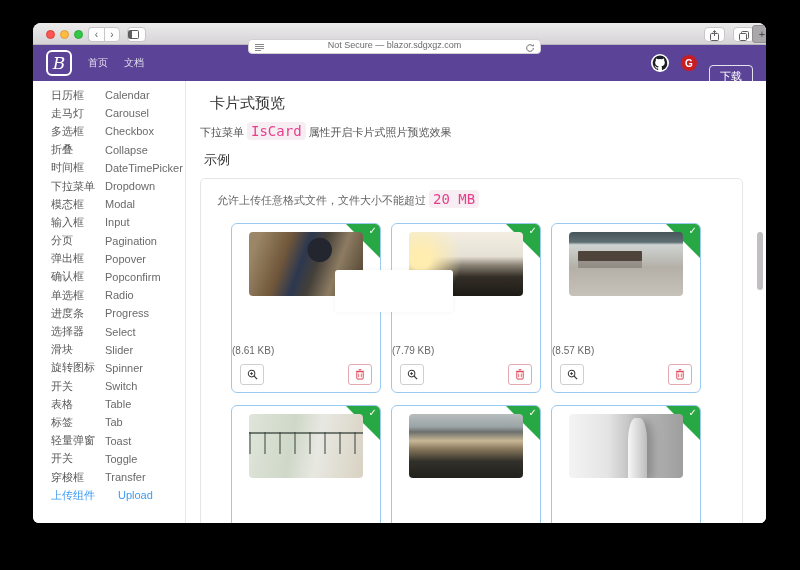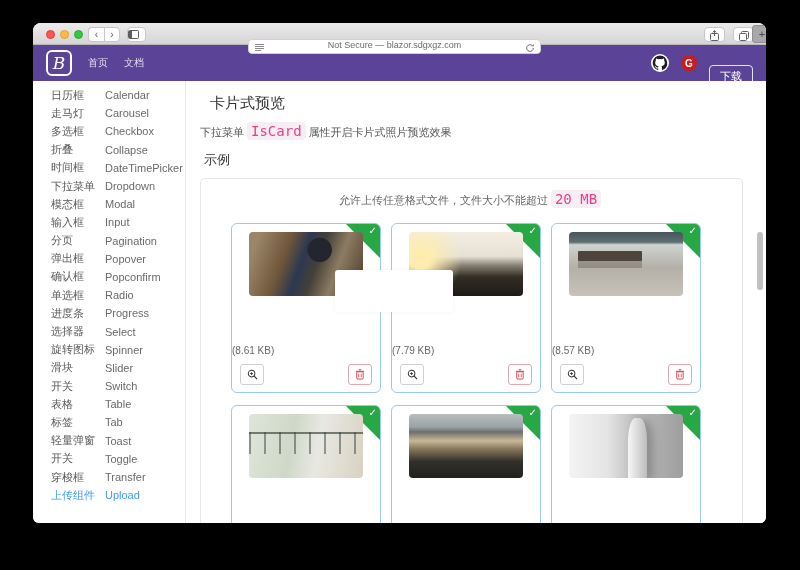--- a/index.html
+++ b/index.html
@@ -50,30 +50,30 @@
   .download-btn { border:1px solid rgba(255,255,255,.85); border-radius:4px; background:transparent;
     color:#fff; font-size:11px; padding:3px 10px;margin-top:26px; }
 
   
   .app-body { display:flex; height:442px; background:#fff; }
   .side { width:153px; flex:none; border-right:1px solid #e8e8e8; padding-top:5px; overflow:hidden; }
   .side-item { height:18.2px; display:flex; align-items:center; padding-left:18px;
     font-size:11px; color:#5a5a5a; cursor:pointer; }
   .side-item .zh { width:54px; flex:none; }
   .side-item .en { color:#6a6a6a; }
-  .side-item.active, .side-item.active .en { color:#3d9af5; }
+  .side-item.active, .side-item.active .en { color:#3d9af5;gap:13px; }
 
   .main { flex:1; padding:8px 23px 0 14px; overflow:hidden; }
   .page-title { font-size:15px; font-weight:400; color:#333; margin:5px 10px 10px; }
   .desc { font-size:11px; color:#555; margin-bottom:11px; }
   .code-chip { font-family:"DejaVu Sans Mono","Liberation Mono",monospace; font-size:14px;
     color:#e83e8c; background:#f6eef2; border-radius:4px; padding:1px 4px; margin:0 3px; }
   .section-heading { font-size:13px; font-weight:500; color:#333; margin:0 4px 9px; }
   .demo-box { border:1px solid #e6e6e6; border-radius:5px; padding:12px 16px 20px; min-height:400px; }
-  .upload-tip { font-size:11px; color:#666;text-align:center; }
+  .upload-tip { font-size:11px; color:#666; }
 
   
   .cards { display:grid; grid-template-columns:repeat(3,150px); gap:12px 10px; margin:15px 0 0 14px; }
   .ucard { position:relative; height:170px; border:1px solid #9bcaf0; border-radius:6px;
     background:#fff; overflow:hidden; }
   .corner { position:absolute; top:0; right:0; width:0; height:0;
     border-left:34px solid transparent; border-top:34px solid #28a745; }
   .corner-check { position:absolute; top:1px; right:3px; color:#fff; font-size:10px; font-weight:bold; }
   .card-photo { position:relative; width:114px; height:64px; margin:8px auto 0;
     border-radius:4px; overflow:hidden; }
@@ -264,27 +264,27 @@
           <span class="zh">进度条</span>
           <span class="en">Progress</span>
         </div>
 
         <div class="side-item">
           <span class="zh">选择器</span>
           <span class="en">Select</span>
         </div>
 
         <div class="side-item">
+          <span class="zh">滑块</span>
+          <span class="en">Slider</span>
+        </div>
+
+        <div class="side-item">
           <span class="zh">旋转图标</span>
           <span class="en">Spinner</span>
-        </div>
-
-        <div class="side-item">
-          <span class="zh">滑块</span>
-          <span class="en">Slider</span>
         </div>
 
         <div class="side-item">
           <span class="zh">开关</span>
           <span class="en">Switch</span>
         </div>
 
         <div class="side-item">
           <span class="zh">表格</span>
           <span class="en">Table</span>

